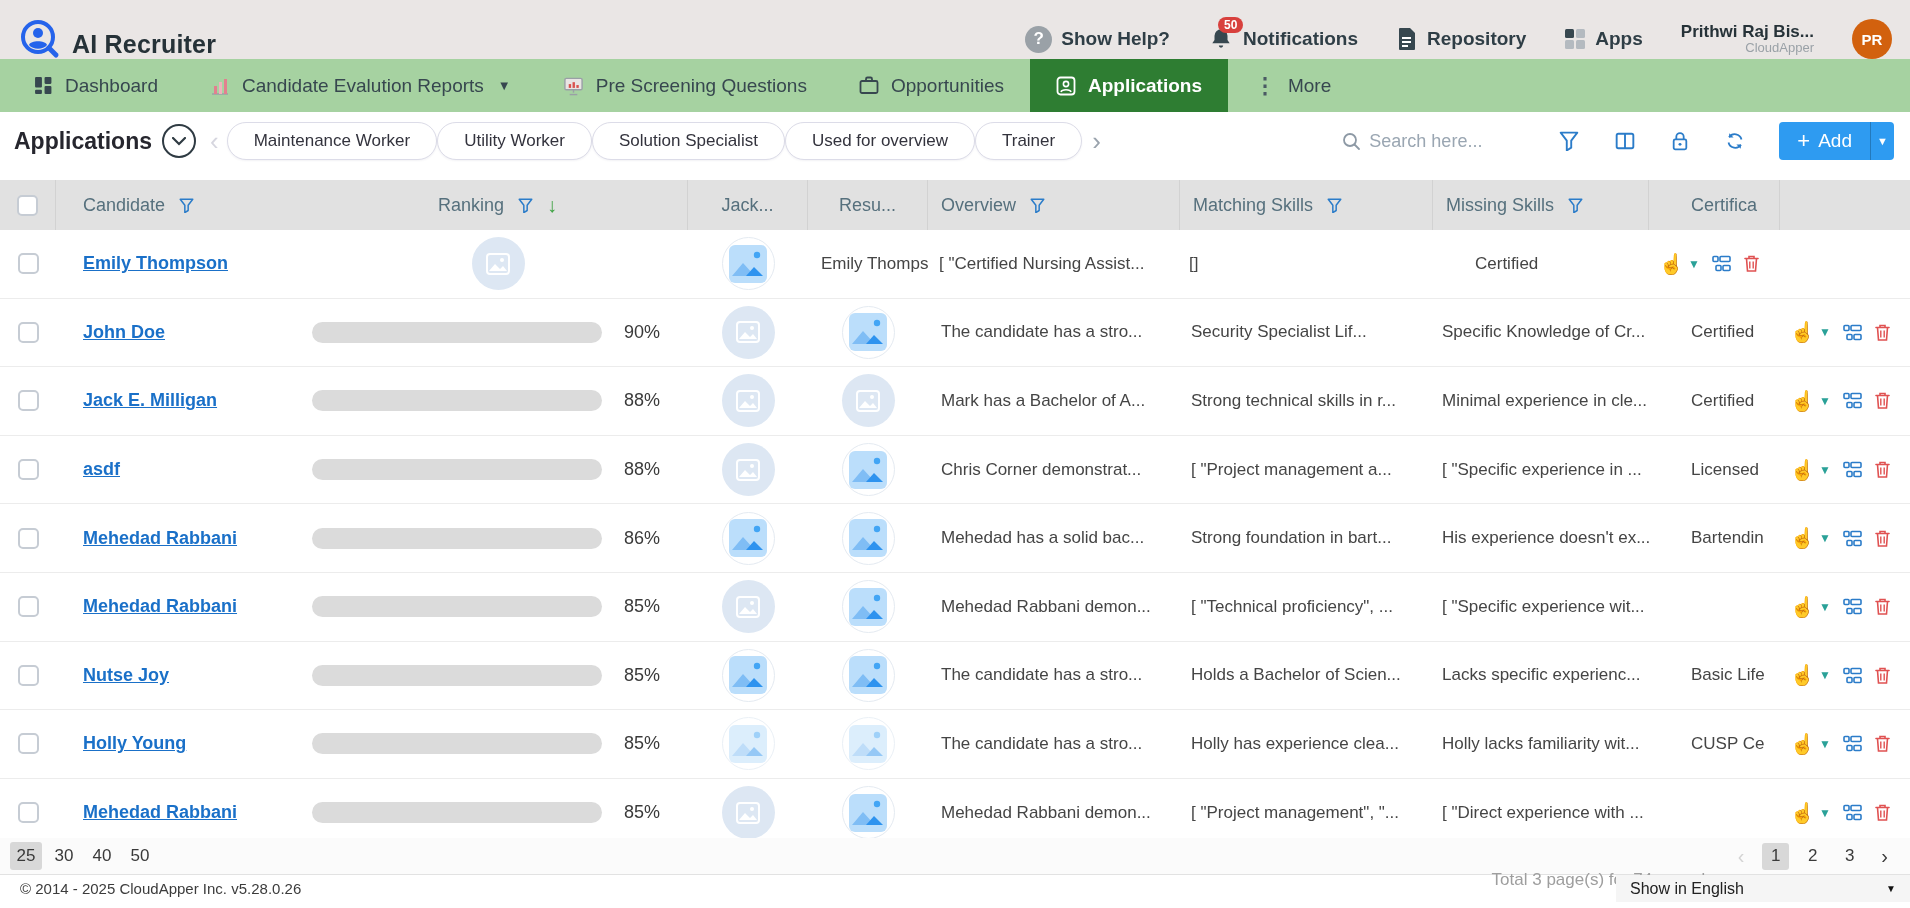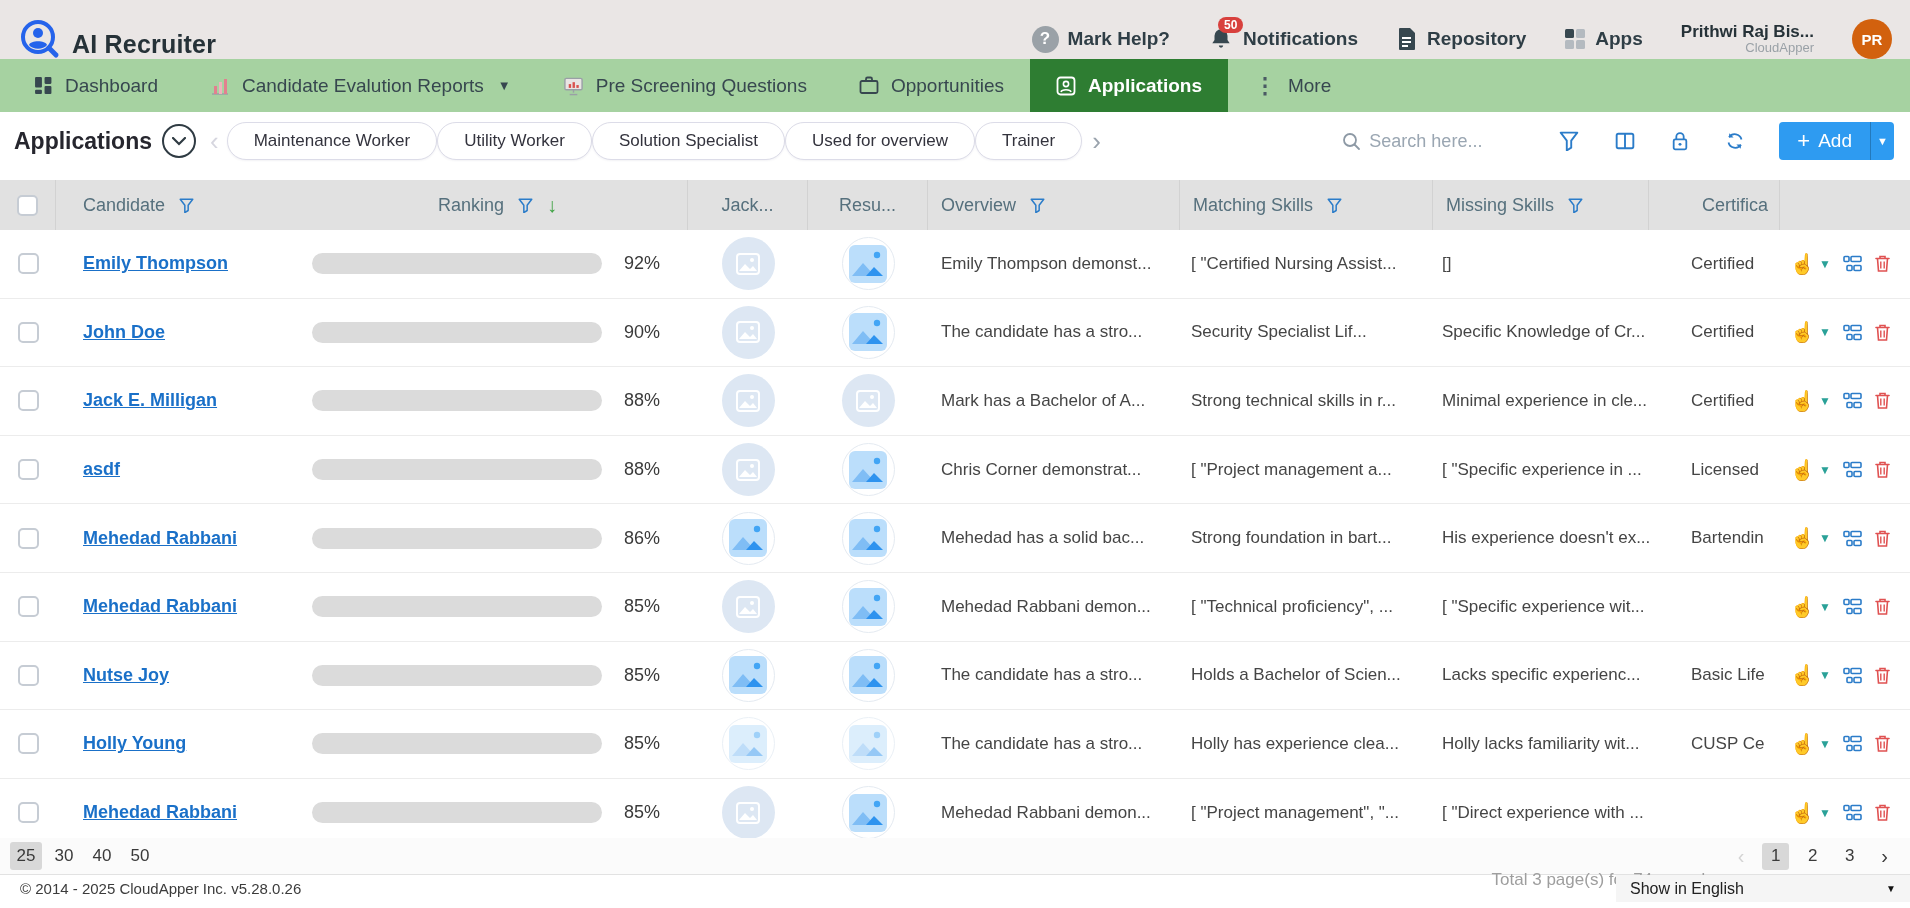--- a/index.html
+++ b/index.html
@@ -50,21 +50,21 @@
   .tablewrap { margin-top:10px; }
   .grid-row { display:grid; grid-template-columns:56px 252px 380px 120px 120px 252px 253px 216px 131px 130px; }
   .thead { background:#e1e1e1; height:50px; align-items:center; font-size:18px; color:#56707d; }
   .thead > div { display:flex; align-items:center; height:100%; border-right:1px solid #d2d2d2; padding-left:13px; }
   .thead > div:last-child { border-right:none; }
   .thead .hc-cand { border-right:none; padding-left:27px; }
   .th-funnel { margin-left:14px; display:flex; cursor:pointer; }
   .sort-arrow { color:#3fa344; font-size:20px; font-weight:700; margin-left:14px; }
   .hc-rank { justify-content:center; padding-left:0 !important; }
   .hc-video, .hc-resume { justify-content:center; padding-left:0 !important; }
-  .hc-cert { padding-left:42px !important; overflow:hidden; white-space:nowrap;justify-content:center; }
+  .hc-cert { padding-left:42px !important; overflow:hidden; white-space:nowrap; }
   .hc-check { justify-content:center; padding-left:0 !important; }
 
   .tbody { height:608px; overflow:hidden; }
   .trow { height:68.6px; border-bottom:1px solid #ececec; align-items:center; font-size:17px; color:#454545; background:#fff; }
   .cell { display:flex; align-items:center; overflow:hidden; white-space:nowrap; }
   .c-check { justify-content:center; }
   .checkbox { width:21px; height:21px; border:2px solid #c6ccd4; border-radius:5px; background:#fff; cursor:pointer; }
   .c-name { padding-left:27px; }
   .name-link { color:#1a70c8; font-weight:700; font-size:18px; text-decoration:underline; cursor:pointer; }
   .c-rank { padding-left:4px; }
@@ -115,21 +115,21 @@
     <circle cx="20" cy="20" r="15" fill="none" stroke="#2563eb" stroke-width="4"></circle>
     <line x1="31" y1="31" x2="38" y2="38" stroke="#2563eb" stroke-width="5" stroke-linecap="round"></line>
     <circle cx="20" cy="16" r="5" fill="#2563eb"></circle>
     <path d="M11 28c1.5-5 16.5-5 18 0-4 5-14 5-18 0Z" fill="#2563eb"></path>
   </svg>
   <div class="app-title">AI Recruiter</div>
 
   <div class="topbar-right">
     <div class="top-item">
       <span class="help-circle">?</span>
-      <span>Mark Help?</span>
+      <span>Show Help?</span>
     </div>
     <div class="top-item">
       <span class="bell-wrap">
         <svg width="26" height="26" viewBox="0 0 24 24">
           <path d="M12 3a6 6 0 0 0-6 6v4l-2 3h16l-2-3V9a6 6 0 0 0-6-6Z" fill="#37474f"></path>
           <path d="M10 18a2 2 0 0 0 4 0Z" fill="#37474f"></path>
         </svg>
         <span class="badge">50</span>
       </span>
       <span>Notifications</span>
@@ -348,24 +348,20 @@
   </div>
 
   <div class="tbody" id="rows">
   <div class="trow grid-row">
     <div class="cell c-check">
           <span class="checkbox"></span>
         </div>
     <div class="cell c-name">
           <span class="name-link">Emily Thompson</span>
         </div>
-    <div class="cell c-rank">
-      <span class="bar-track"><span class="bar-fill" style="width: 92%;"></span></span>
-      <span class="pct">92%</span>
-    </div>
     <div class="cell c-thumb">
           <span class="thumb placeholder">
   <svg width="26" height="26" viewBox="0 0 26 26">
     <rect x="2" y="3" width="22" height="20" rx="3" fill="none" stroke="#fff" stroke-width="2"></rect>
     <circle cx="17" cy="9" r="2" fill="#fff"></circle>
     <path d="M4 20l6-7 5 5 3-3 4 5Z" fill="#fff"></path>
   </svg>
 </span>
         </div>
     <div class="cell c-thumb">

